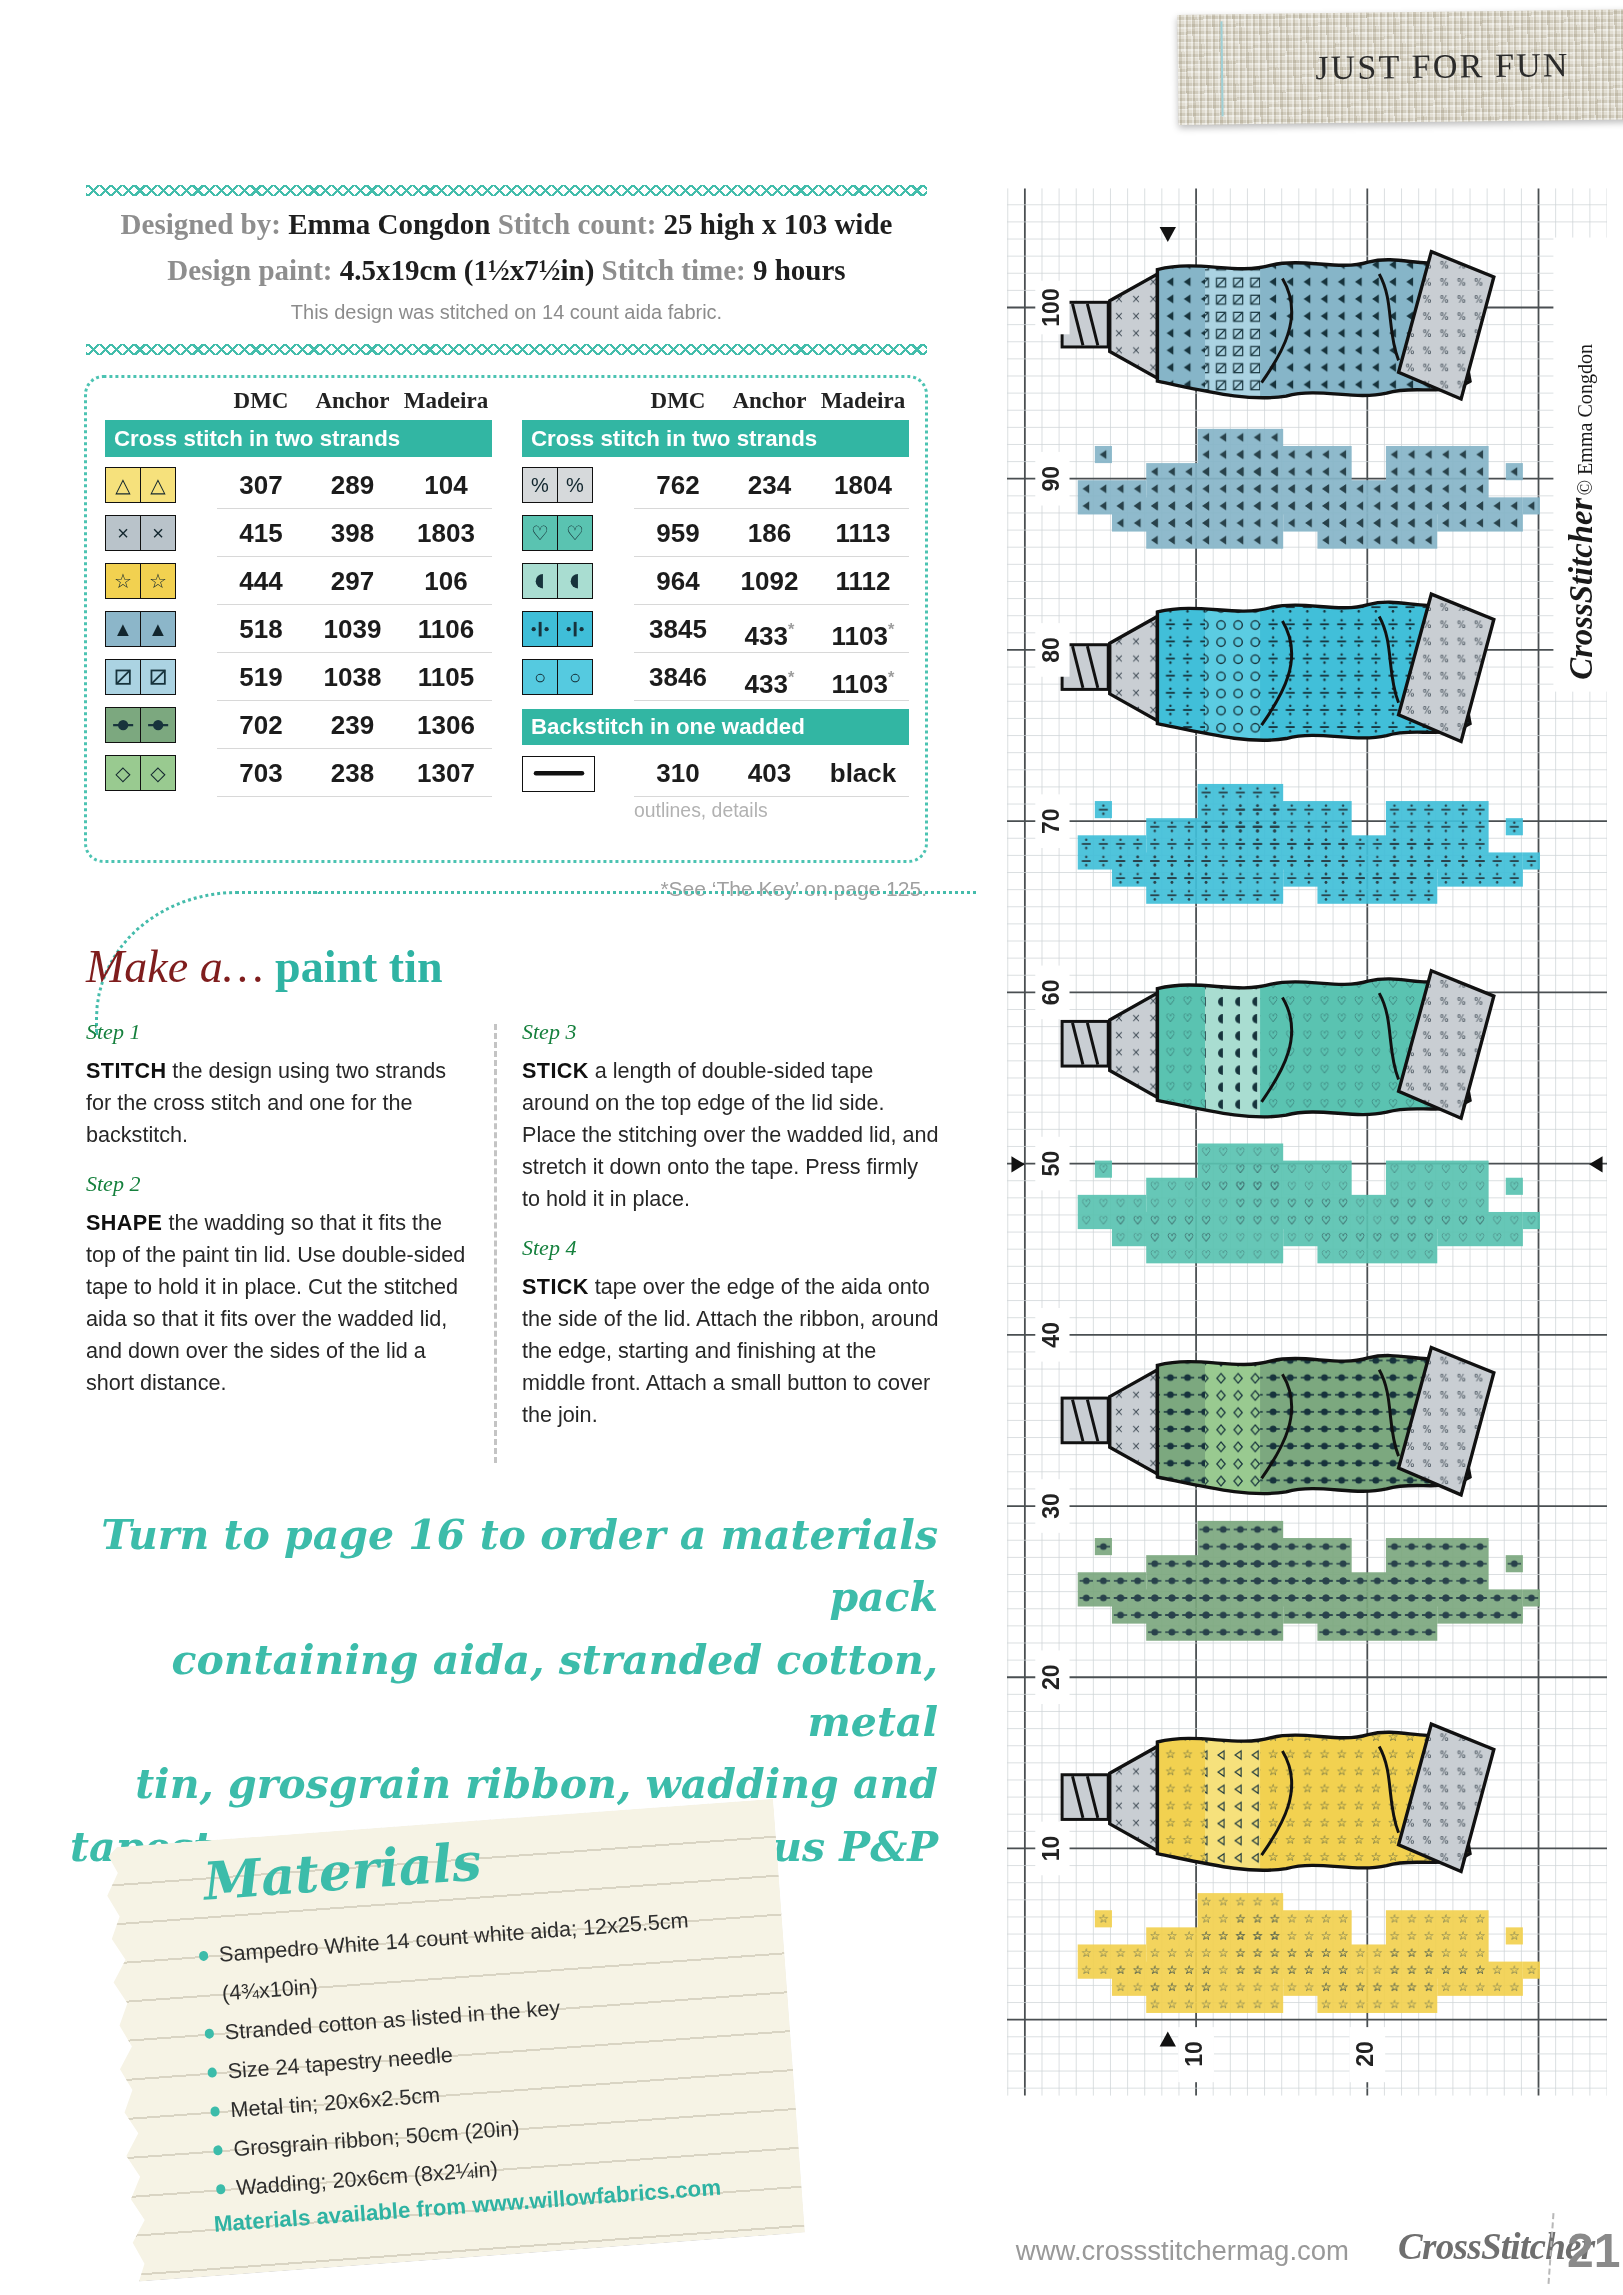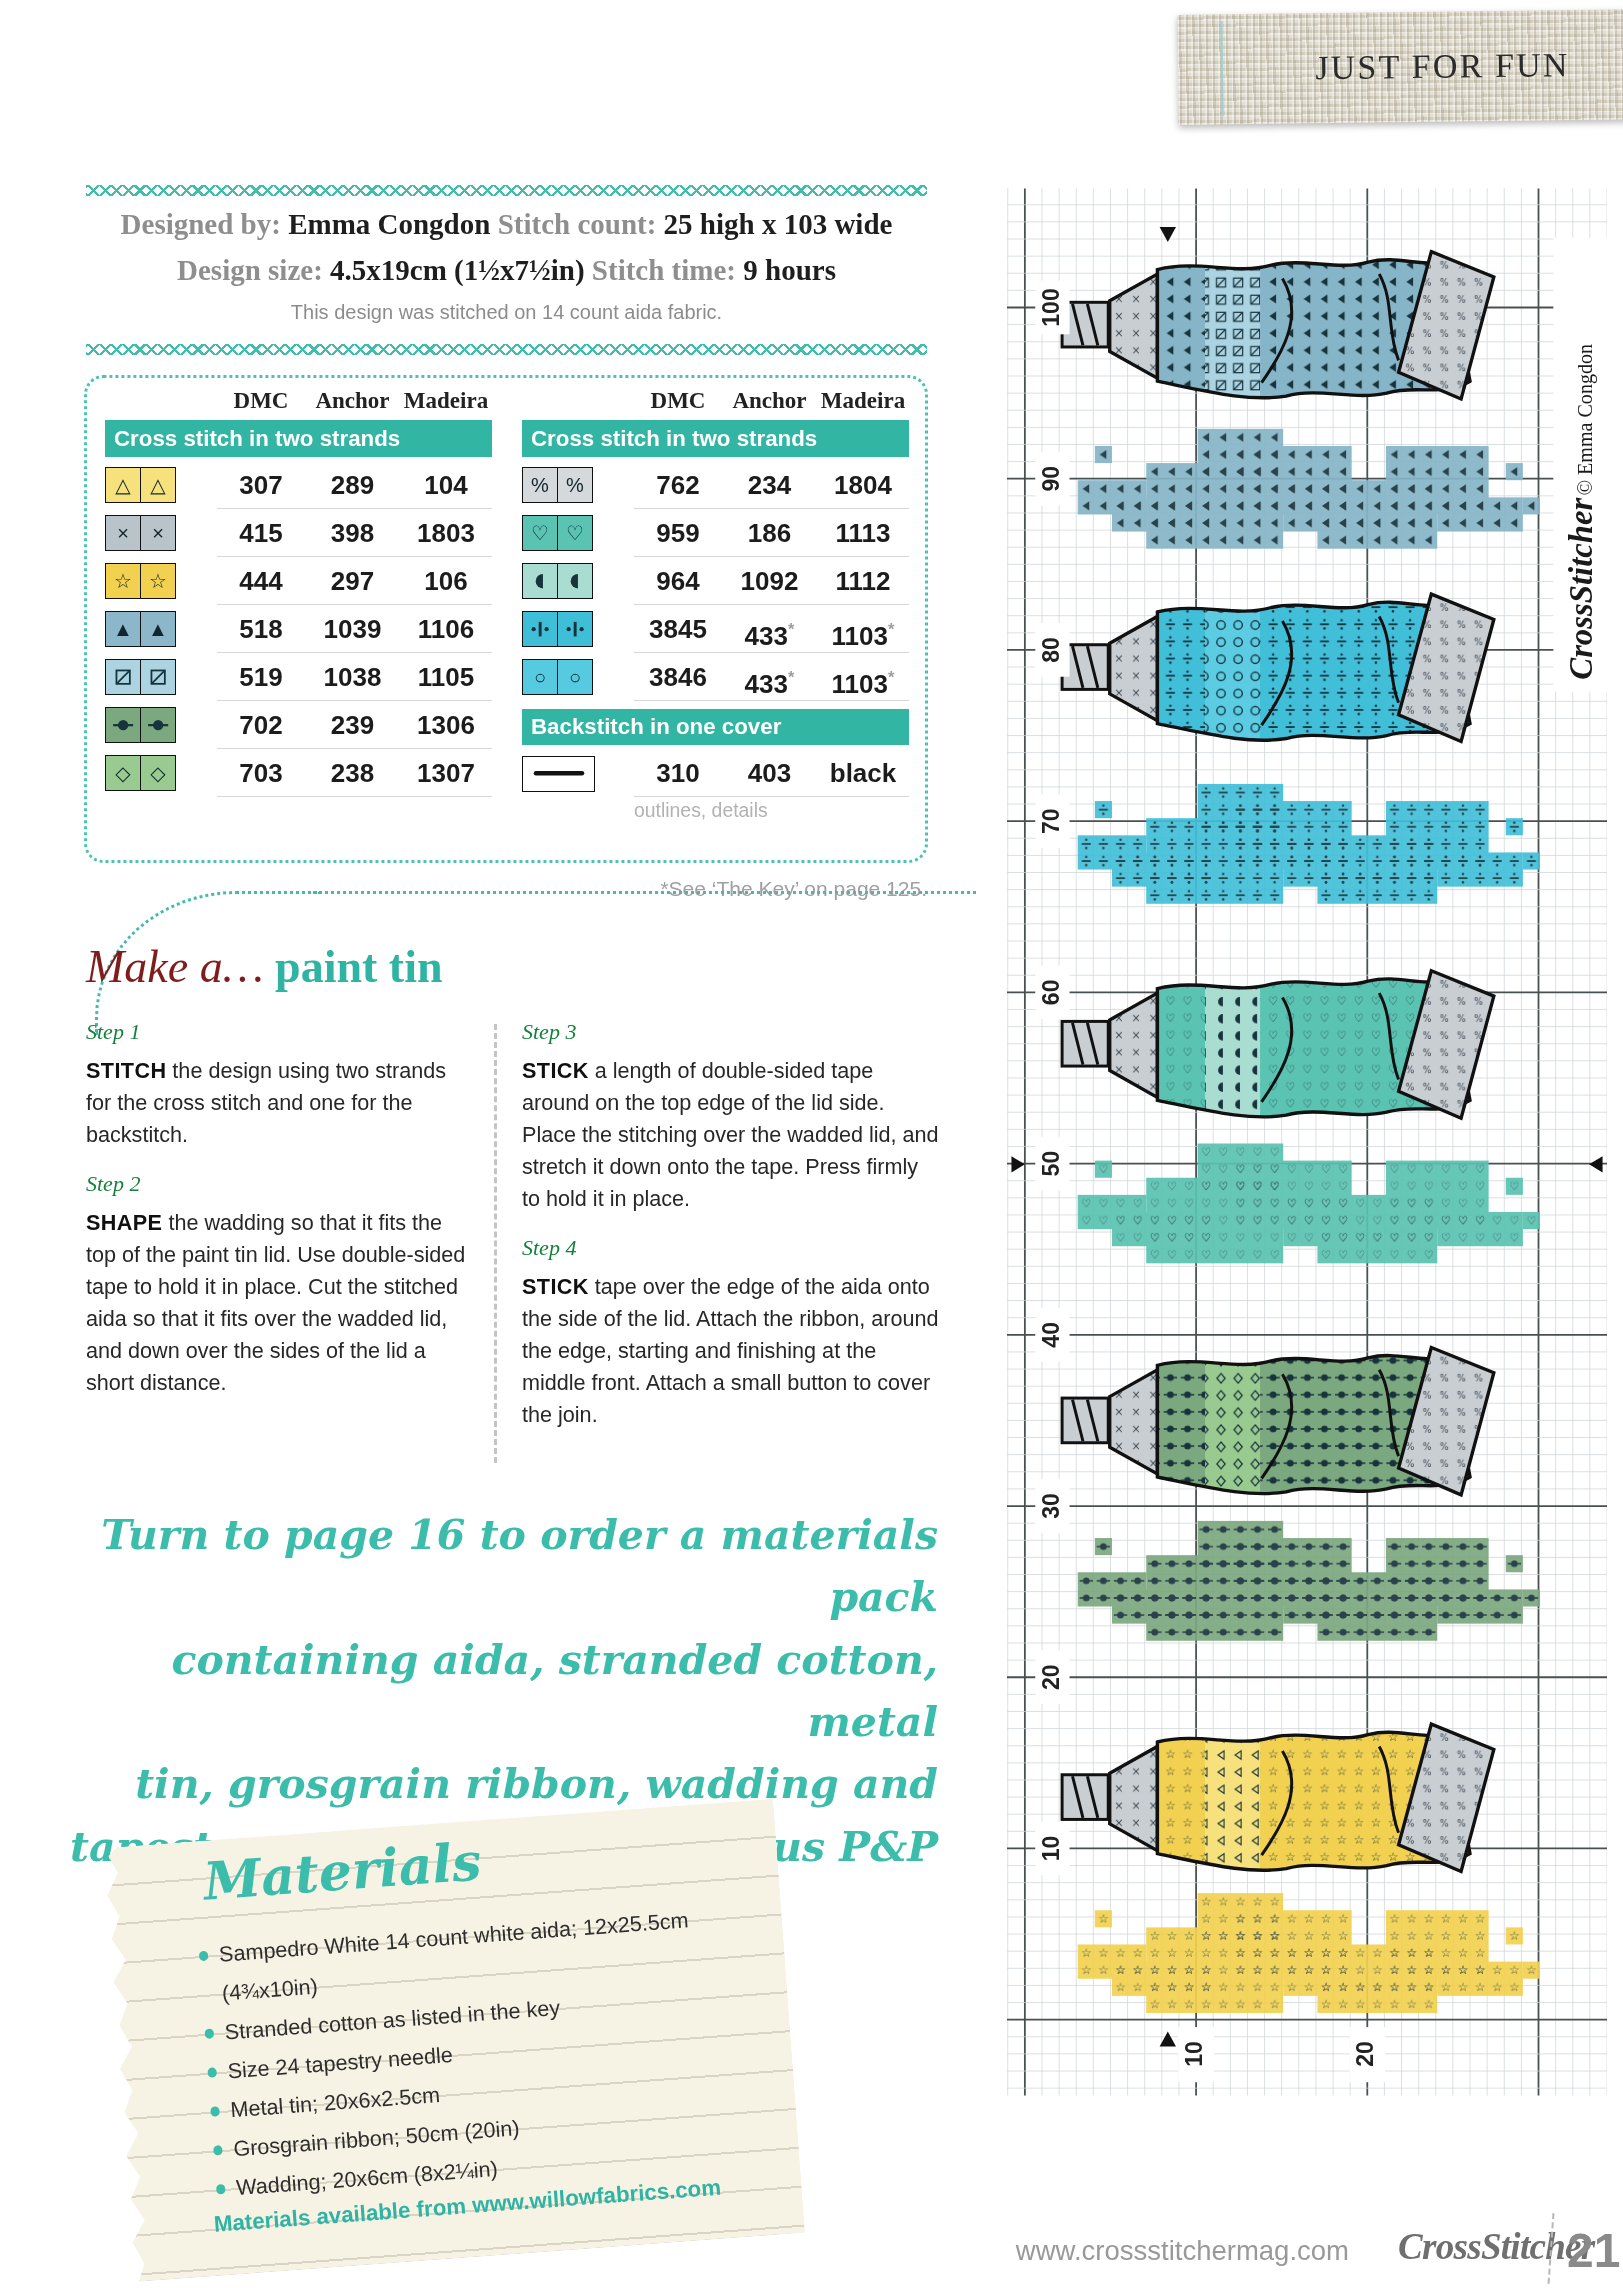--- a/index.html
+++ b/index.html
@@ -117,21 +117,21 @@
   <div class="tape">
     <div class="stitchline"></div>
     <div class="label">JUST FOR FUN</div>
   </div>
 
   <div class="zigzag" style="top:185px;"></div>
   <div class="zigzag" style="top:344px;"></div>
 
   <div class="info">
     <div class="line" id="info-line1"><span class="il">Designed by:</span> <span class="iv">Emma Congdon</span>  <span class="il">Stitch count:</span> <span class="iv">25 high x 103 wide</span></div>
-    <div class="line" id="info-line2"><span class="il">Design size:</span> <span class="iv">4.5x19cm (1½x7½in)</span>  <span class="il">Stitch time:</span> <span class="iv">9 hours</span></div>
+    <div class="line" id="info-line2"><span class="il">Design paint:</span> <span class="iv">4.5x19cm (1½x7½in)</span>  <span class="il">Stitch time:</span> <span class="iv">9 hours</span></div>
     <div class="note">This design was stitched on 14 count aida fabric.</div>
   </div>
 
   <div class="keybox">
     <div class="keytables">
       <div class="ktable" id="ktable-left">
           <div class="khead">
       <div></div>
             <div>DMC</div>
             <div>Anchor</div>
@@ -320,21 +320,21 @@
                 <span>○</span>
               </div>
       <div class="swatch" style="background:#55cae0">
                 <span>○</span>
               </div>
     </div>
     <div class="kcell">3846</div>
             <div class="kcell">433<sup>*</sup></div>
             <div class="kcell">1103<sup>*</sup></div>
   </div>
-          <div class="kband" style="margin-top:7.4px">Backstitch in one cover</div>
+          <div class="kband" style="margin-top:7.4px">Backstitch in one wadded</div>
       <div class="krow">
         <div class="swpair">
           <div class="swatch wide" style="background:#ffffff">
                 <svg width="60" height="22.3" viewBox="0 0 80 30">
                   <rect x="6" y="12" width="68" height="6" rx="3" fill="#111"></rect>
                 </svg>
               </div>
         </div>
         <div class="kcell">310</div>
             <div class="kcell">403</div>

